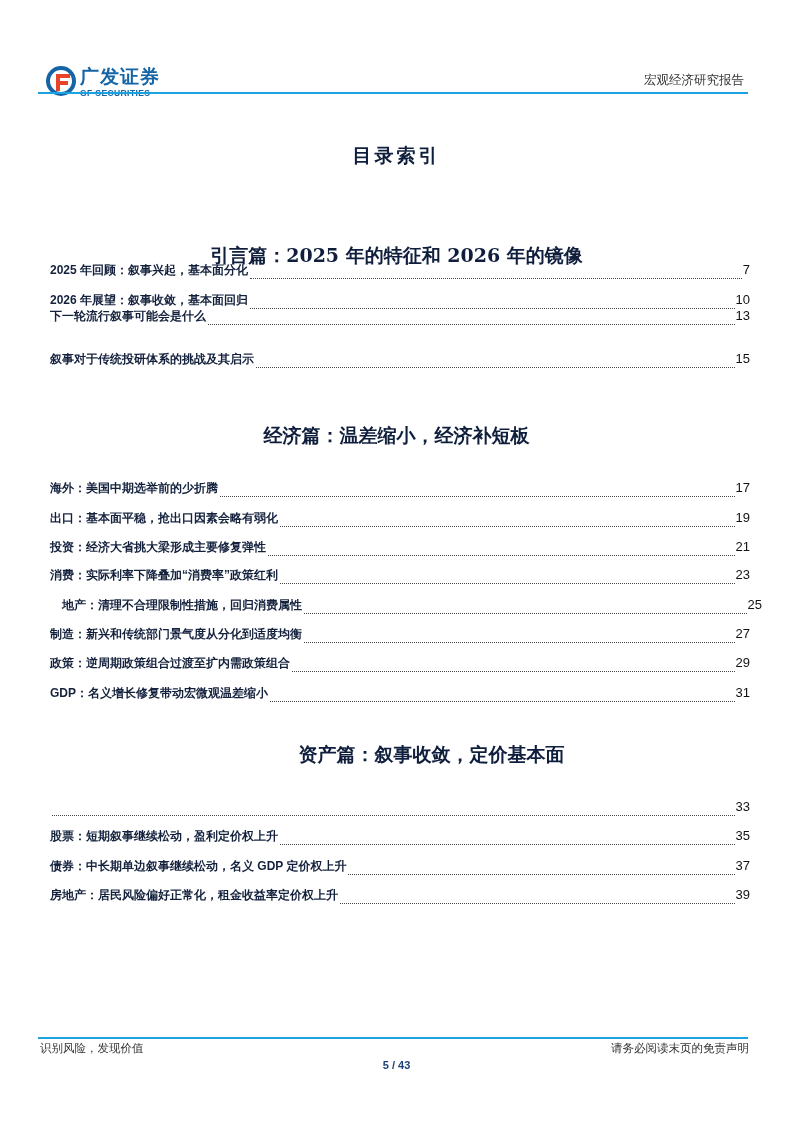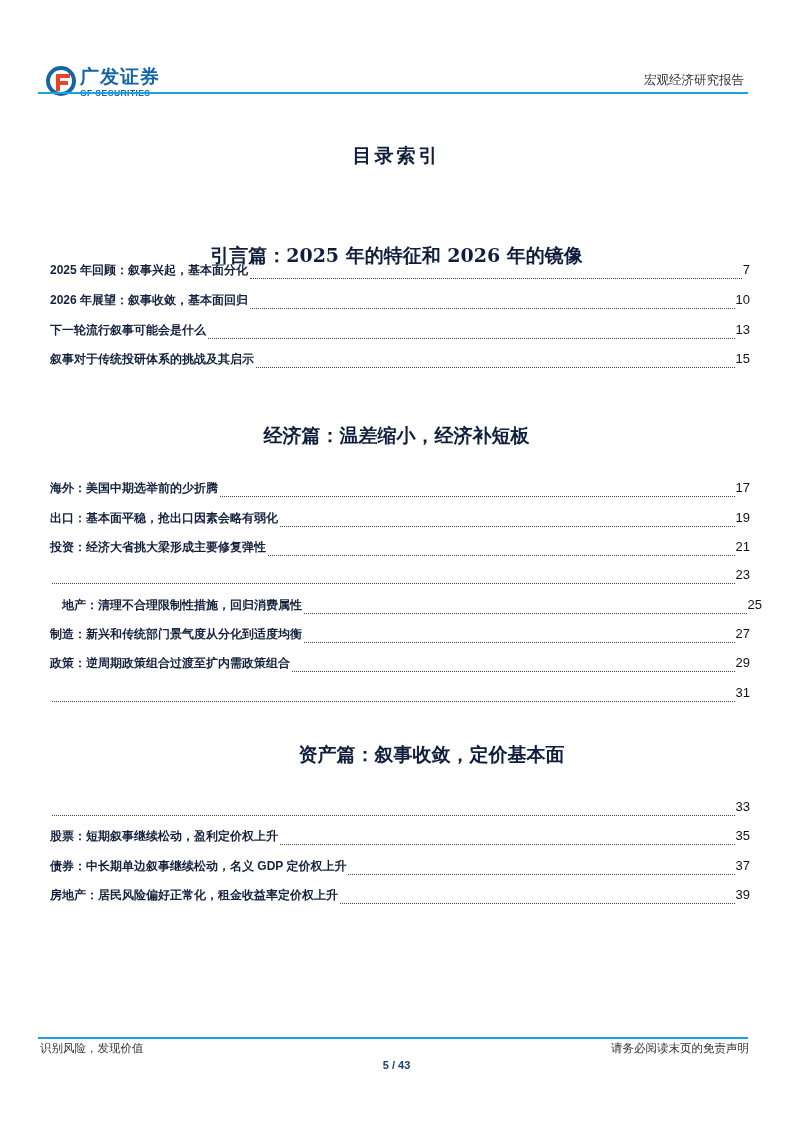--- a/index.html
+++ b/index.html
@@ -50,21 +50,21 @@
 <div class="toc-row" style="top:262px;">
   <span class="toc-label">2025 年回顾：叙事兴起，基本面分化</span>
   <span class="toc-dots"></span>
   <span class="toc-page">7</span>
 </div>
 <div class="toc-row" style="top:292px;">
   <span class="toc-label">2026 年展望：叙事收敛，基本面回归</span>
   <span class="toc-dots"></span>
   <span class="toc-page">10</span>
 </div>
-<div class="toc-row" style="top:322px;">
+<div class="toc-row" style="top:308px;">
   <span class="toc-label">下一轮流行叙事可能会是什么</span>
   <span class="toc-dots"></span>
   <span class="toc-page">13</span>
 </div>
 <div class="toc-row" style="top:351px;">
   <span class="toc-label">叙事对于传统投研体系的挑战及其启示</span>
   <span class="toc-dots"></span>
   <span class="toc-page">15</span>
 </div>
 
@@ -78,39 +78,41 @@
   <span class="toc-label">出口：基本面平稳，抢出口因素会略有弱化</span>
   <span class="toc-dots"></span>
   <span class="toc-page">19</span>
 </div>
 <div class="toc-row" style="top:539px;">
   <span class="toc-label">投资：经济大省挑大梁形成主要修复弹性</span>
   <span class="toc-dots"></span>
   <span class="toc-page">21</span>
 </div>
 <div class="toc-row" style="top:567px;">
+  <span class="toc-label">消费：实际利率下降叠加“消费率”政策红利</span>
   <span class="toc-dots"></span>
   <span class="toc-page">23</span>
 </div>
 <div class="toc-row" style="top:597px;margin-left:12px;">
   <span class="toc-label">地产：清理不合理限制性措施，回归消费属性</span>
   <span class="toc-dots"></span>
   <span class="toc-page">25</span>
 </div>
 <div class="toc-row" style="top:626px;">
   <span class="toc-label">制造：新兴和传统部门景气度从分化到适度均衡</span>
   <span class="toc-dots"></span>
   <span class="toc-page">27</span>
 </div>
 <div class="toc-row" style="top:655px;">
   <span class="toc-label">政策：逆周期政策组合过渡至扩内需政策组合</span>
   <span class="toc-dots"></span>
   <span class="toc-page">29</span>
 </div>
 <div class="toc-row" style="top:685px;">
+  <span class="toc-label">GDP：名义增长修复带动宏微观温差缩小</span>
   <span class="toc-dots"></span>
   <span class="toc-page">31</span>
 </div>
 
 <div class="section-title" style="top:742px;padding-left:35px;">资产篇：叙事收敛，定价基本面</div>
 <div class="toc-row" style="top:799px;">
   <span class="toc-dots"></span>
   <span class="toc-page">33</span>
 </div>
 <div class="toc-row" style="top:828px;">

